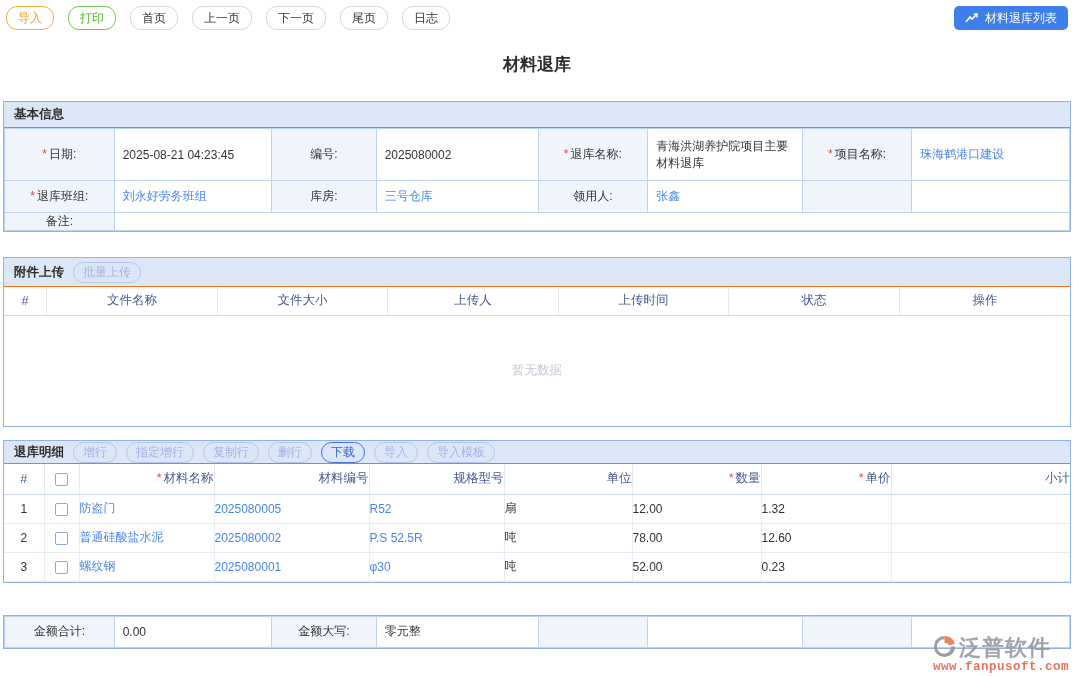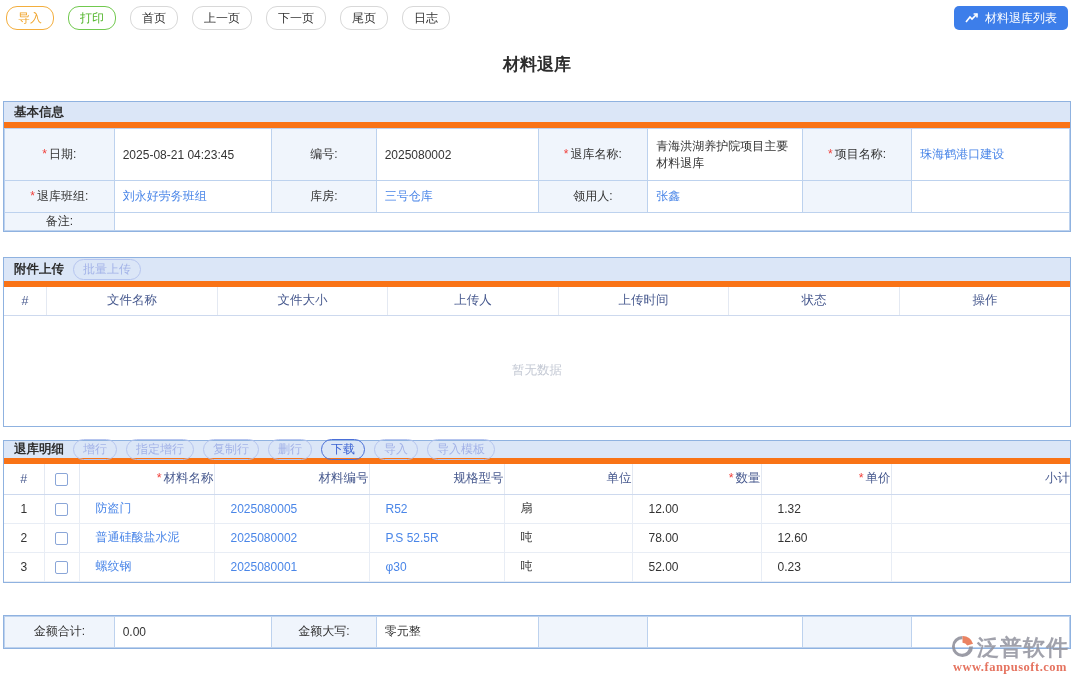--- a/index.html
+++ b/index.html
@@ -16,21 +16,21 @@
 
   
   .page-title{text-align:center;font-size:17px;line-height:20px;font-weight:bold;color:#2d2d2d;margin-top:24px}
 
   
   .section{margin:0 3px;border:1px solid #8fb2e0;background:#fff}
   .sec-basic{margin-top:26px}
   .sec-attach{margin-top:25px}
   .sec-detail{margin-top:13px}
   .sec-summary{margin-top:32px}
-  .sec-head{background:#dbe6f7;border-bottom:6px solid #f97316;padding:0 10px;display:flex;align-items:center}
+  .sec-head{background:#dbe6f7;border-bottom:1px solid #f97316;padding:0 10px;display:flex;align-items:center}
   .sec-head .sec-title{font-weight:bold;color:#2d2d2d;font-size:12.5px}
   .head-basic{height:26px}
   .head-attach{height:29px}
   .head-detail{height:23px}
 
   table{width:100%;border-collapse:collapse;table-layout:fixed}
 
   
   .info-table td{border:1px solid #bdd2ee;padding:0 8px;vertical-align:middle;font-size:12px}
   .info-table .lbl{background:#f0f5fc;text-align:center;color:#333}
@@ -47,31 +47,31 @@
   .mini-btn.active{color:#3a62d2;border-color:#4a6fd8}
 
   
   .att-table th{height:28px;font-weight:normal;color:#47598e;text-align:center;border-right:1px solid #e4e9f2;border-bottom:1px solid #cdd9ee;font-size:12.5px}
   .att-table th:last-child{border-right:none}
   .att-empty{height:111px;text-align:center;vertical-align:middle;color:#c4c9d4;font-size:12.5px}
 
   
   .det-table th{height:30px;font-weight:normal;color:#47598e;text-align:right;border-right:1px solid #e4e9f2;border-bottom:1px solid #cdd9ee;font-size:12.5px}
   .det-table th:last-child{border-right:none}
-  .det-table td{height:29px;border-right:1px solid #e8edf5;border-bottom:1px solid #e8edf5;padding:0 16px;vertical-align:middle}
+  .det-table td{height:29px;border-right:1px solid #e8edf5;border-bottom:1px solid #e8edf5;padding:0 0;vertical-align:middle}
   .det-table td:last-child{border-right:none}
   .det-table .c-idx{text-align:center;padding:0}
   .det-table .c-cb{text-align:center;padding:0}
   .cb{display:inline-block;width:13px;height:13px;border:1px solid #8aa6d8;border-radius:2px;background:#fff;vertical-align:middle;cursor:pointer}
 
   
   .watermark{position:absolute;right:5px;bottom:2px;text-align:center;opacity:.88;pointer-events:none;z-index:5}
   .wm-top{display:flex;align-items:center;gap:3px;}
   .wm-brand{font-size:22px;font-weight:bold;color:#9596a1;letter-spacing:1px;line-height:24px}
-  .wm-url{font-family:Liberation Serif, serif;color:#e2604a;font-size:12.5px;font-weight:bold;letter-spacing:.5px;line-height:14px;margin-top:-1px}
+  .wm-url{font-family:Liberation Mono, monospace;color:#e2604a;font-size:12.5px;font-weight:bold;letter-spacing:.5px;line-height:14px;margin-top:-1px}
 </style>
 </head>
 <body>
 
 <div class="toolbar">
   <button class="tb-btn orange">导入</button>
   <button class="tb-btn green">打印</button>
   <button class="tb-btn">首页</button>
   <button class="tb-btn">上一页</button>
   <button class="tb-btn">下一页</button>

